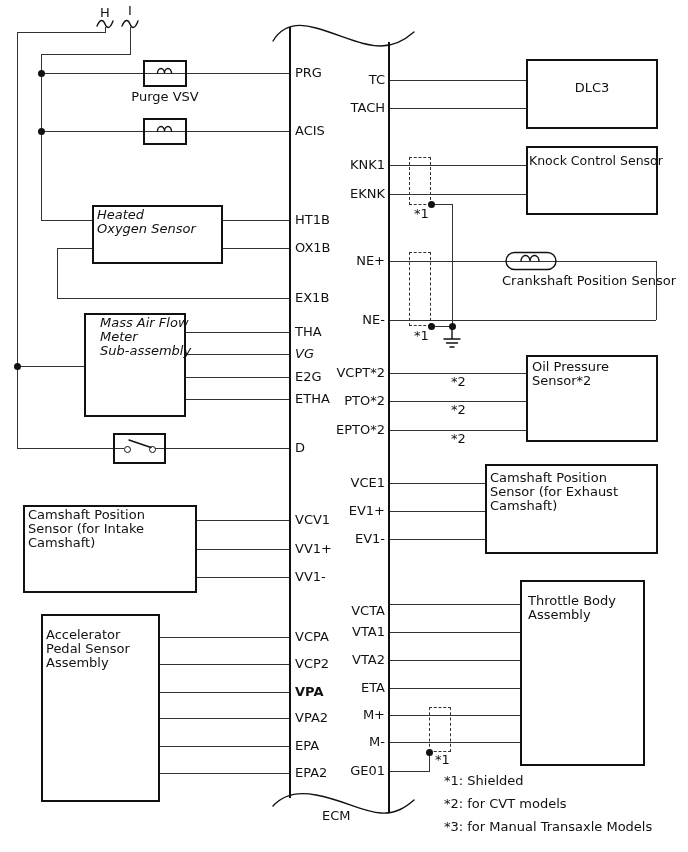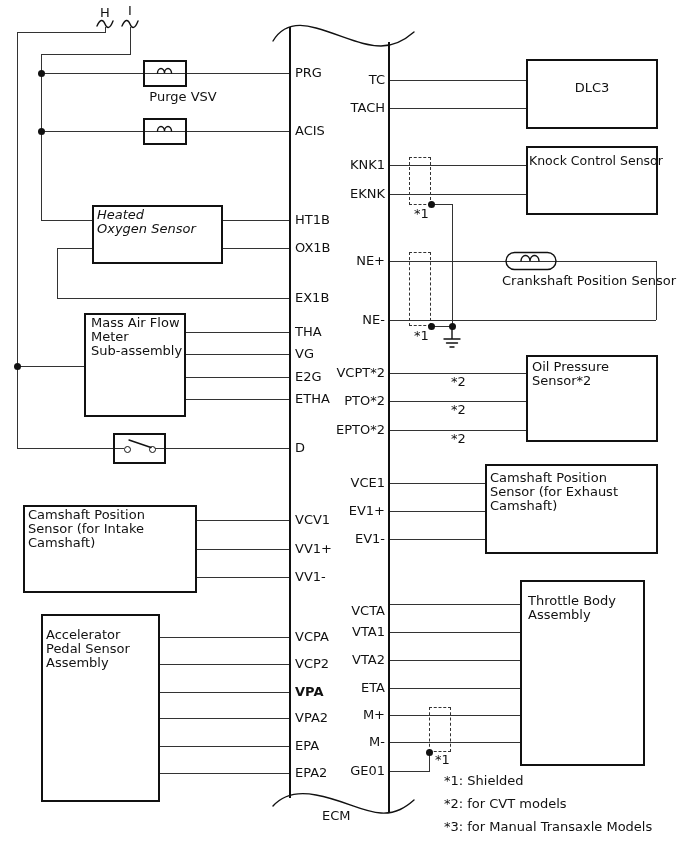--- a/index.html
+++ b/index.html
@@ -129,21 +129,21 @@
 
   <span class="lbl" style="left:100px;top:6px;">H</span>
   <span class="lbl" style="left:128px;top:4px;">I</span>
 
   <span class="lbl" style="left:295px;top:66px;">PRG</span>
   <span class="lbl" style="left:295px;top:124px;">ACIS</span>
   <span class="lbl" style="left:295px;top:213px;">HT1B</span>
   <span class="lbl" style="left:295px;top:241px;">OX1B</span>
   <span class="lbl" style="left:295px;top:291px;">EX1B</span>
   <span class="lbl" style="left:295px;top:325px;">THA</span>
-  <span class="lbl" style="left:295px;top:347px;">VG</span>
+  <span class="lbl" style="left:295px;top:347px;font-style:italic;">VG</span>
   <span class="lbl" style="left:295px;top:370px;">E2G</span>
   <span class="lbl" style="left:295px;top:392px;">ETHA</span>
   <span class="lbl" style="left:295px;top:441px;">D</span>
   <span class="lbl" style="left:295px;top:513px;">VCV1</span>
   <span class="lbl" style="left:295px;top:542px;">VV1+</span>
   <span class="lbl" style="left:295px;top:570px;">VV1-</span>
   <span class="lbl" style="left:295px;top:630px;">VCPA</span>
   <span class="lbl" style="left:295px;top:657px;">VCP2</span>
   <span class="lbl" style="left:295px;top:685px;font-weight:bold;">VPA</span>
   <span class="lbl" style="left:295px;top:711px;">VPA2</span>
@@ -163,26 +163,26 @@
   <span class="lbl r" style="left:300px;top:504px;">EV1+</span>
   <span class="lbl r" style="left:300px;top:532px;">EV1-</span>
   <span class="lbl r" style="left:300px;top:597px;margin-top:7px;">VCTA</span>
   <span class="lbl r" style="left:300px;top:625px;">VTA1</span>
   <span class="lbl r" style="left:300px;top:653px;">VTA2</span>
   <span class="lbl r" style="left:300px;top:681px;">ETA</span>
   <span class="lbl r" style="left:300px;top:708px;">M+</span>
   <span class="lbl r" style="left:300px;top:735px;">M-</span>
   <span class="lbl r" style="left:300px;top:764px;">GE01</span>
 
-  <span class="lbl ctr" style="left:130px;top:90px;width:70px;margin-left:18px;">Purge VSV</span>
+  <span class="lbl ctr" style="left:130px;top:90px;width:70px;">Purge VSV</span>
   <div class="lbl blk" style="left:97px;top:208px;font-style:italic;">
     <span>Heated</span>
     <span>Oxygen Sensor</span>
   </div>
-  <div class="lbl blk" style="left:91px;top:316px;">
+  <div class="lbl blk" style="left:100px;top:316px;font-style:italic;">
     <span>Mass Air Flow</span>
     <span>Meter</span>
     <span>Sub-assembly</span>
   </div>
   <div class="lbl blk" style="left:28px;top:508px;">
     <span>Camshaft Position</span>
     <span>Sensor (for Intake</span>
     <span>Camshaft)</span>
   </div>
   <div class="lbl blk" style="left:46px;top:628px;">

